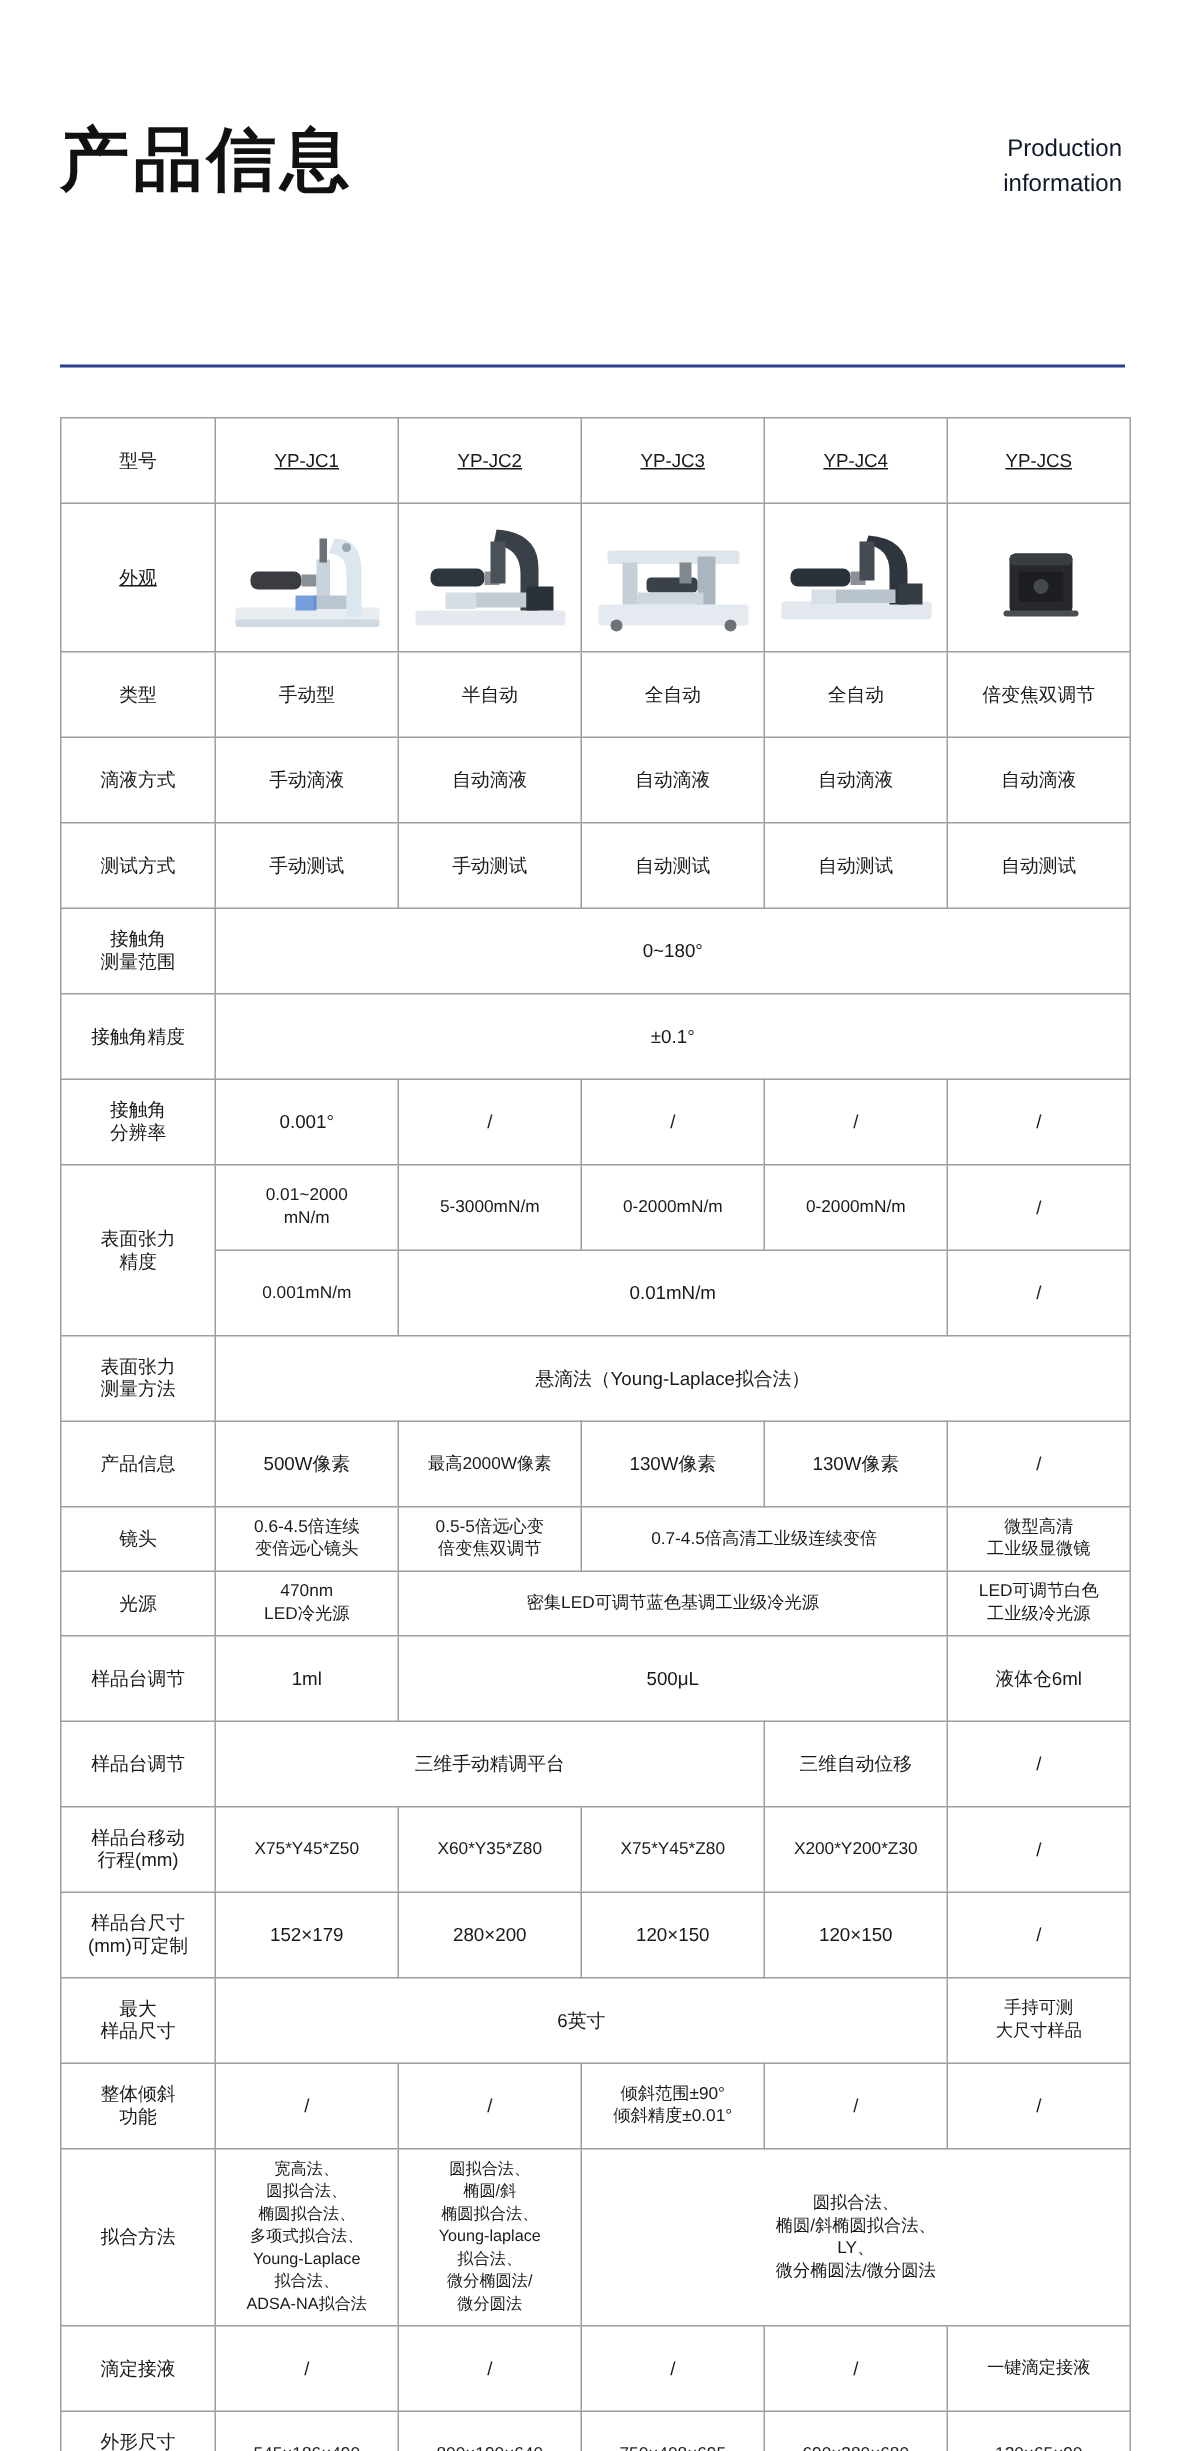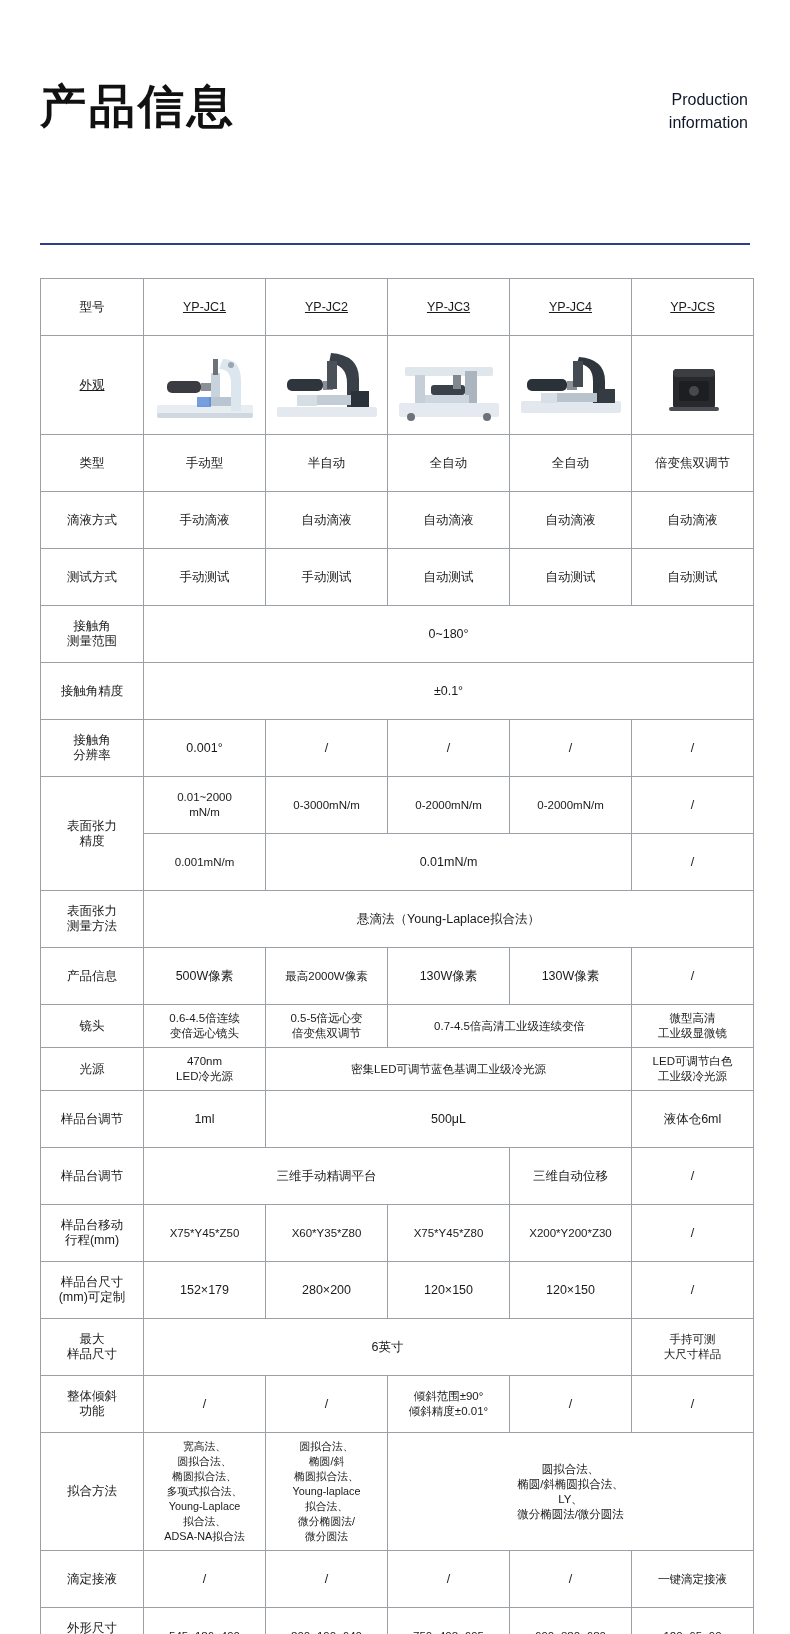--- a/index.html
+++ b/index.html
@@ -269,21 +269,21 @@
         <td>/</td>
         <td>/</td>
         <td>/</td>
       </tr>
 
       <tr class="tall">
         <td class="label" rowspan="2">
           表面张力<br>精度
         </td>
         <td class="small">0.01~2000<br>mN/m</td>
-        <td class="small">0-3000mN/m</td>
+        <td class="small">5-3000mN/m</td>
         <td class="small">0-2000mN/m</td>
         <td class="small">0-2000mN/m</td>
         <td>/</td>
       </tr>
 
       <tr class="tall">
         <td class="small">0.001mN/m</td>
         <td colspan="3">0.01mN/m</td>
         <td>/</td>
       </tr>

